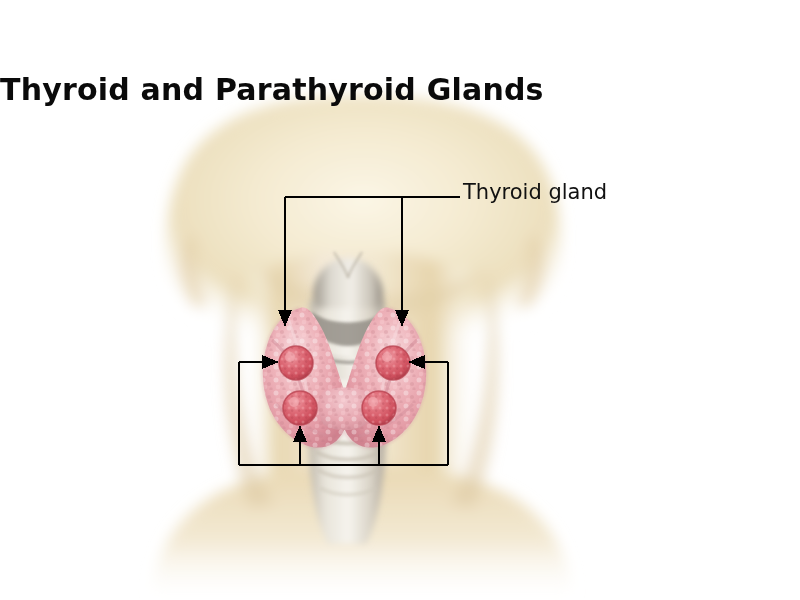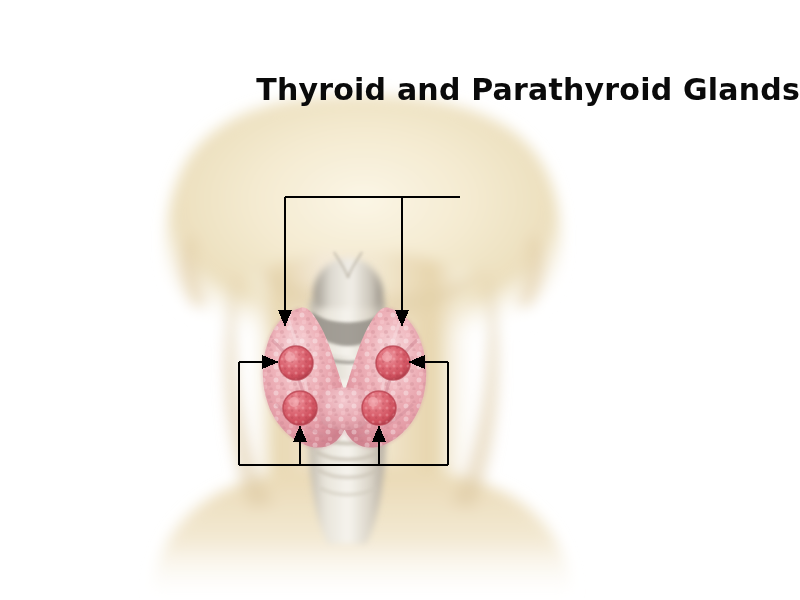--- a/index.html
+++ b/index.html
@@ -26,21 +26,21 @@
     left: 0;
     width: 800px;
     height: 600px;
     display: block;
   }
   .fig-title {
     position: absolute;
     left: 0;
     top: 72px;
     width: 800px;
-    text-align: right;
+    text-align: left;
     font-family: "DejaVu Sans", sans-serif;
     font-weight: bold;
     font-size: 30px;
     letter-spacing: 0.2px;
     color: #0a0a0a;
     white-space: nowrap;
   }
   .callout-label {
     position: absolute;
     font-family: "DejaVu Sans", sans-serif;
@@ -321,15 +321,16 @@
         <path d="M300,465 L300,436"></path>
         <path d="M379,465 L379,436"></path>
         <polygon points="300,425 293,442 307,442" fill="#000000" stroke="none"></polygon>
         <polygon points="379,425 372,442 386,442" fill="#000000" stroke="none"></polygon>
       </g>
     </g>
   </svg>
 
   <div class="fig-title">Thyroid and Parathyroid Glands</div>
 
+  <div class="callout-label" id="label-thyroid">Thyroid gland</div>
 
 
 </div>
 
 </body></html>

